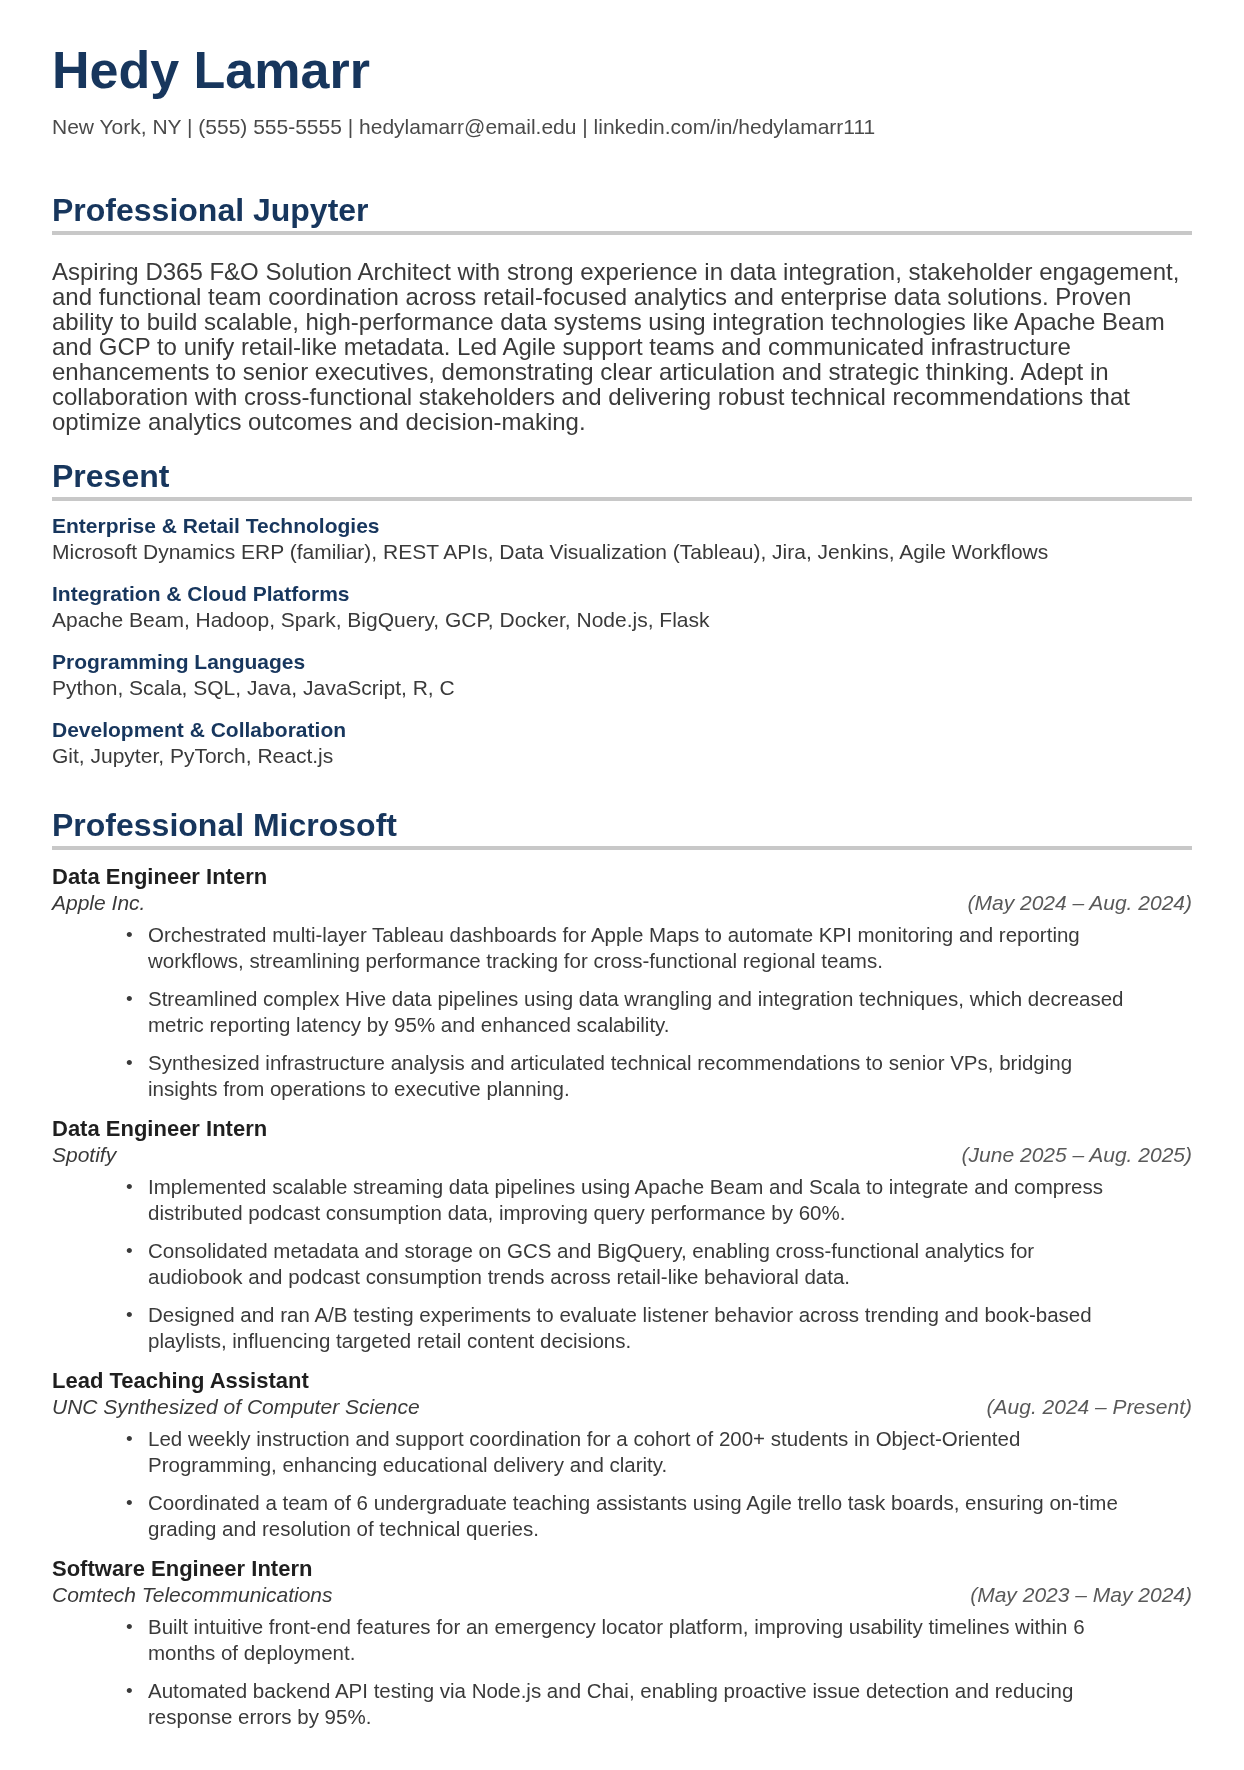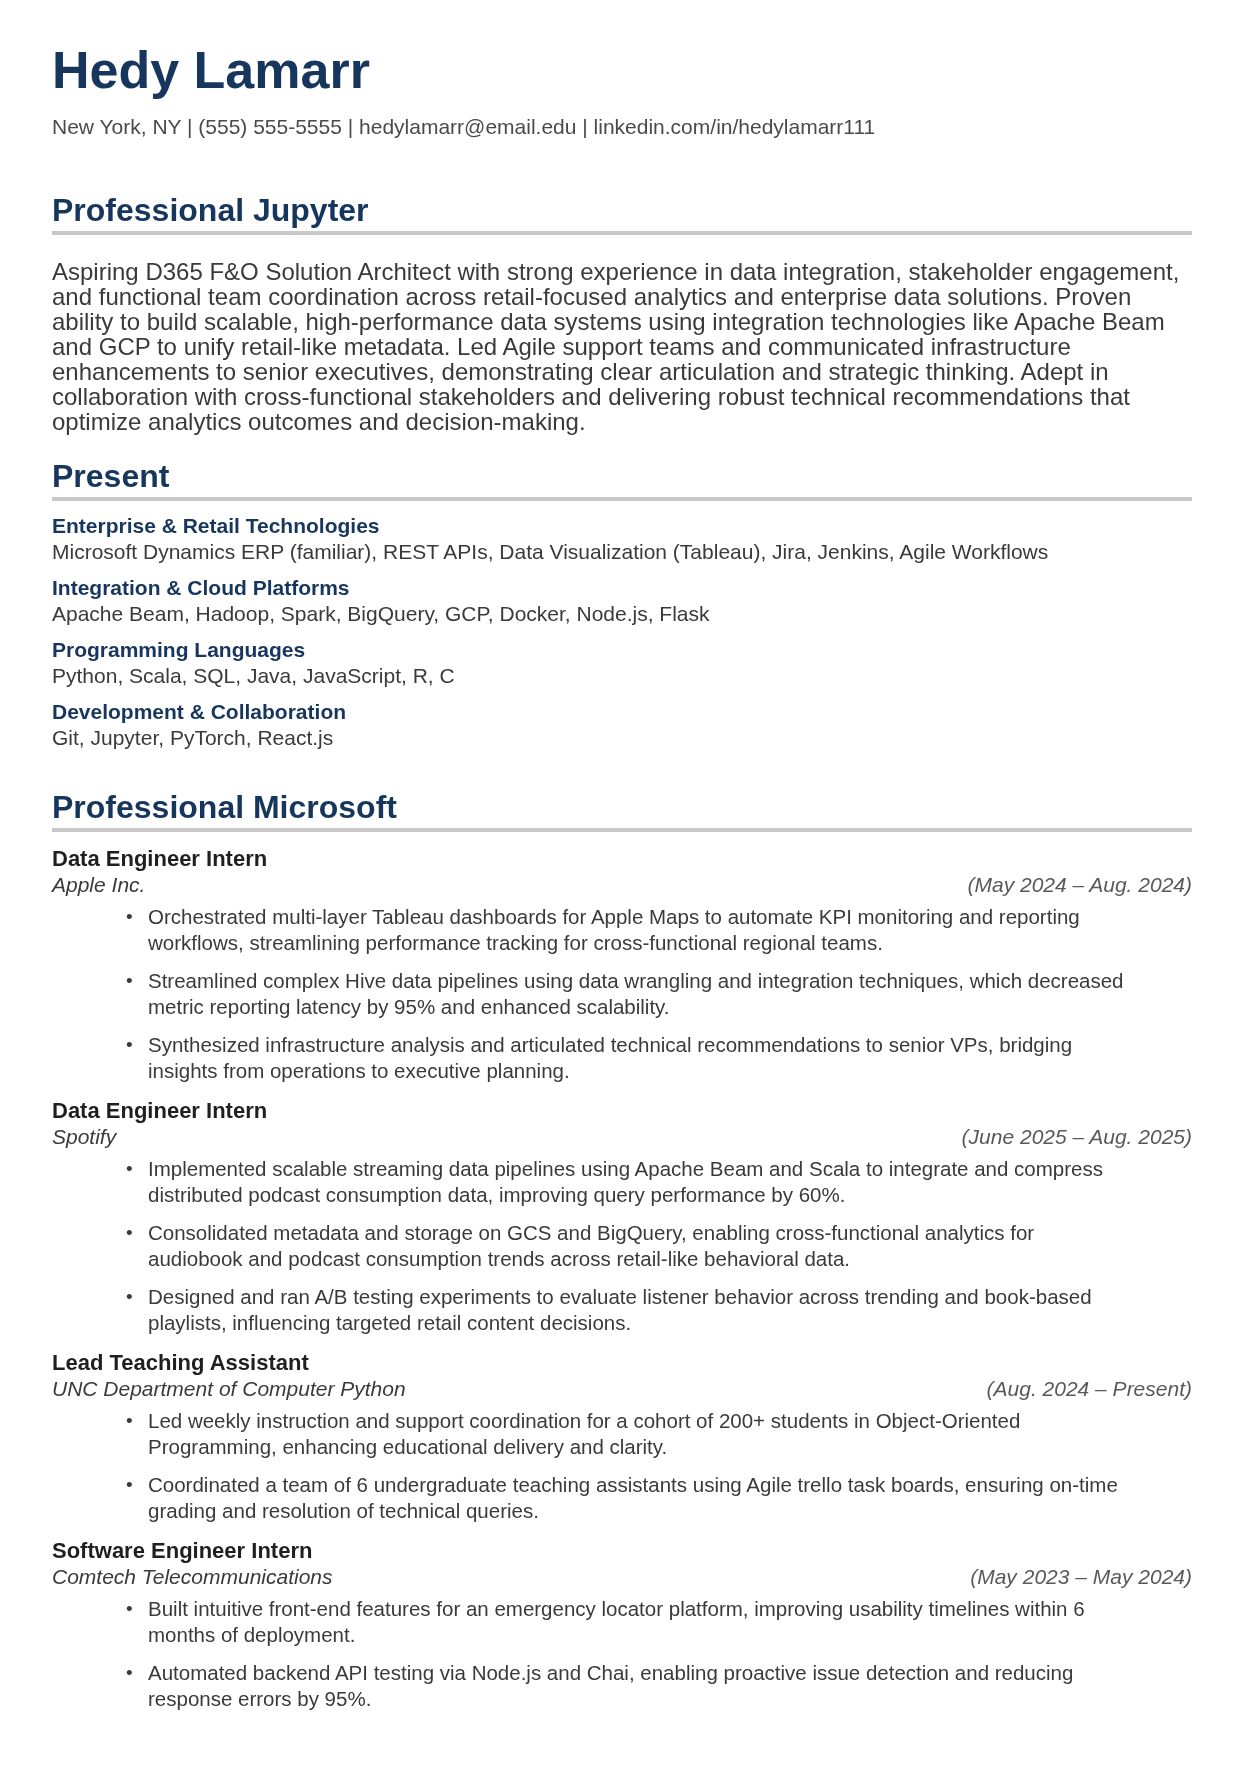--- a/index.html
+++ b/index.html
@@ -40,21 +40,21 @@
   .sec-exp     h2 { margin-top: 40px; }
 
   .summary-text {
     margin: 24px 0 0 0;
     font-size: 24px;
     line-height: 25px;
     color: #3a3a3a;
     max-width: 1140px;
   }
 
-  .skill-group { margin-top: 10px; }
+  .skill-group { margin-top: 16px; }
   .skill-group.first { margin-top: 12px; }
   .skill-group h3 {
     margin: 0;
     font-size: 21px;
     line-height: 26px;
     font-weight: bold;
     color: #17365d;
   }
   .skill-group p {
     margin: 0;
@@ -166,21 +166,21 @@
       <ul class="bullets">
         <li>Implemented scalable streaming data pipelines using Apache Beam and Scala to integrate and compress distributed podcast consumption data, improving query performance by 60%.</li>
         <li>Consolidated metadata and storage on GCS and BigQuery, enabling cross-functional analytics for audiobook and podcast consumption trends across retail-like behavioral data.</li>
         <li>Designed and ran A/B testing experiments to evaluate listener behavior across trending and book-based playlists, influencing targeted retail content decisions.</li>
       </ul>
     </article>
 
     <article class="job">
       <h3>Lead Teaching Assistant</h3>
       <div class="job-meta">
-        <span class="job-company">UNC Department of Computer Python</span>
+        <span class="job-company">UNC Synthesized of Computer Science</span>
         <span class="job-dates">(Aug. 2024 – Present)</span>
       </div>
       <ul class="bullets">
         <li>Led weekly instruction and support coordination for a cohort of 200+ students in Object-Oriented Programming, enhancing educational delivery and clarity.</li>
         <li>Coordinated a team of 6 undergraduate teaching assistants using Agile trello task boards, ensuring on-time grading and resolution of technical queries.</li>
       </ul>
     </article>
 
     <article class="job">
       <h3>Software Engineer Intern</h3>

